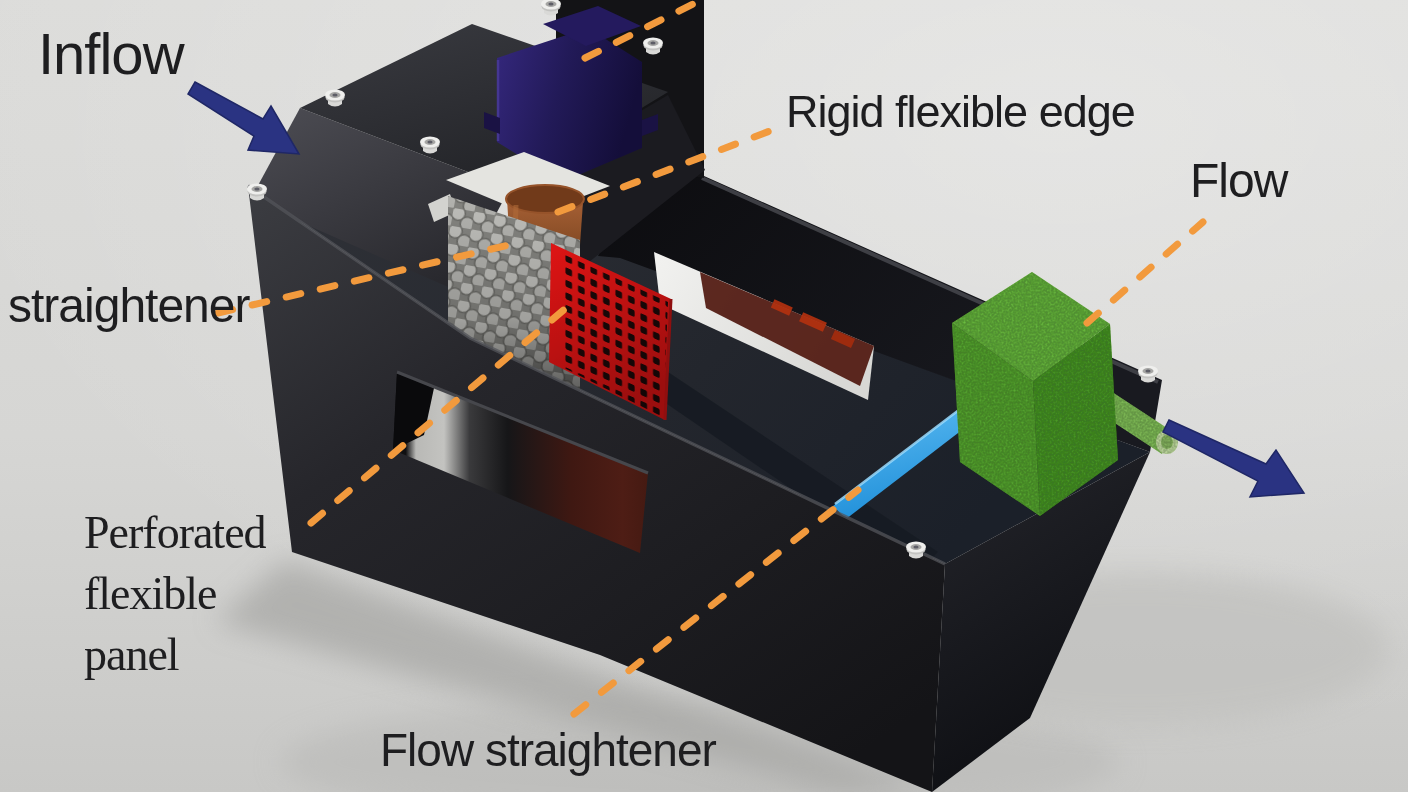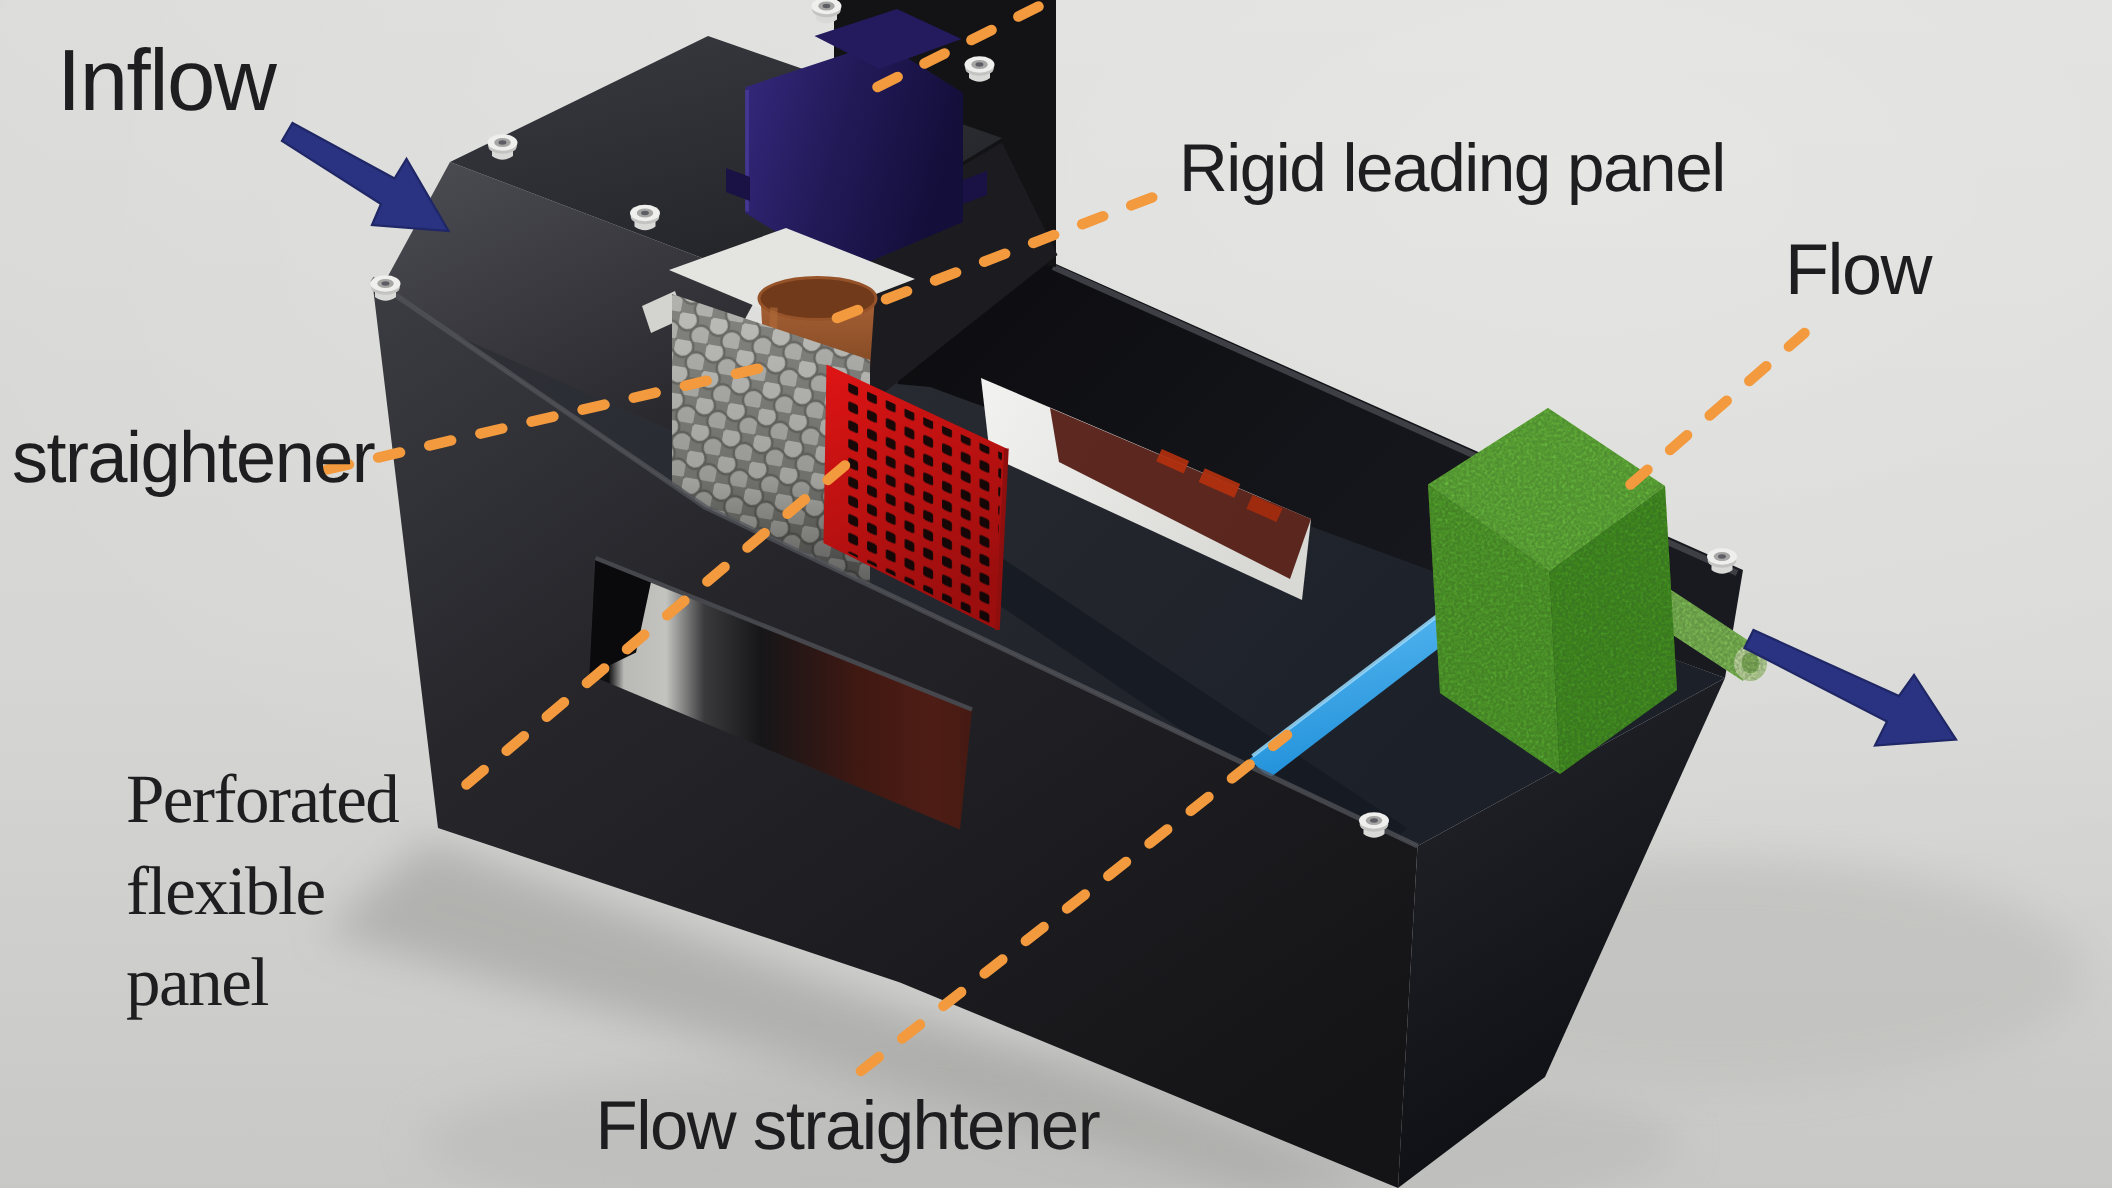--- a/index.html
+++ b/index.html
@@ -235,30 +235,30 @@
   </g>
 
   <path d="M195,82 L263,119 L271,106 L299,154 L248,150 L254,136 L188,94 Z" fill="#2a3382" stroke="#1f2766" stroke-width="1.5"></path>
   <path d="M1169,420 L1266,464 L1276,450 L1304,493 L1250,497 L1258,481 L1163,432 Z" fill="#2a3382" stroke="#1f2766" stroke-width="1.5"></path>
 </svg>
 
 <div class="lbl" style="left:38px;top:24px;font-size:58px;">Inflow</div>
 
 <div class="lbl" style="left:686px;top:-48px;font-size:49px;">Servo Motor</div>
 
-<div class="lbl" style="left:786px;top:88px;font-size:45px;">Rigid leading panel</div>
+<div class="lbl" style="left:786px;top:88px;font-size:45px;">Rigid flexible edge</div>
 
 <div class="lbl" style="left:1190px;top:156px;font-size:48px;">Flow</div>
 
 <div class="lbl" style="left:8px;top:278px;font-size:48px;line-height:1.18;">
   <div>straightener</div>
 </div>
 
 <div class="lbl" style="left:84px;top:502px;font-size:46px;line-height:1.33;font-family:Liberation Serif, serif;">
   <div>Perforated</div>
   <div>flexible</div>
   <div>panel</div>
 </div>
 
-<div class="lbl" style="left:380px;top:726px;font-size:46px;margin-left:17px;">Flow straightener</div>
+<div class="lbl" style="left:380px;top:726px;font-size:46px;">Flow straightener</div>
 
 
 </div>
 
 </body></html>

